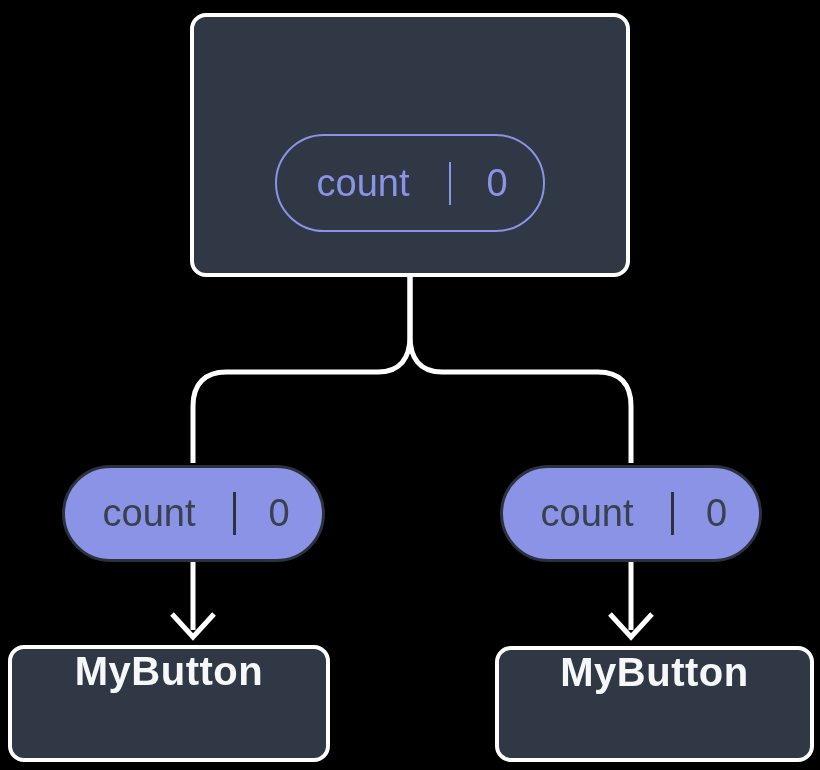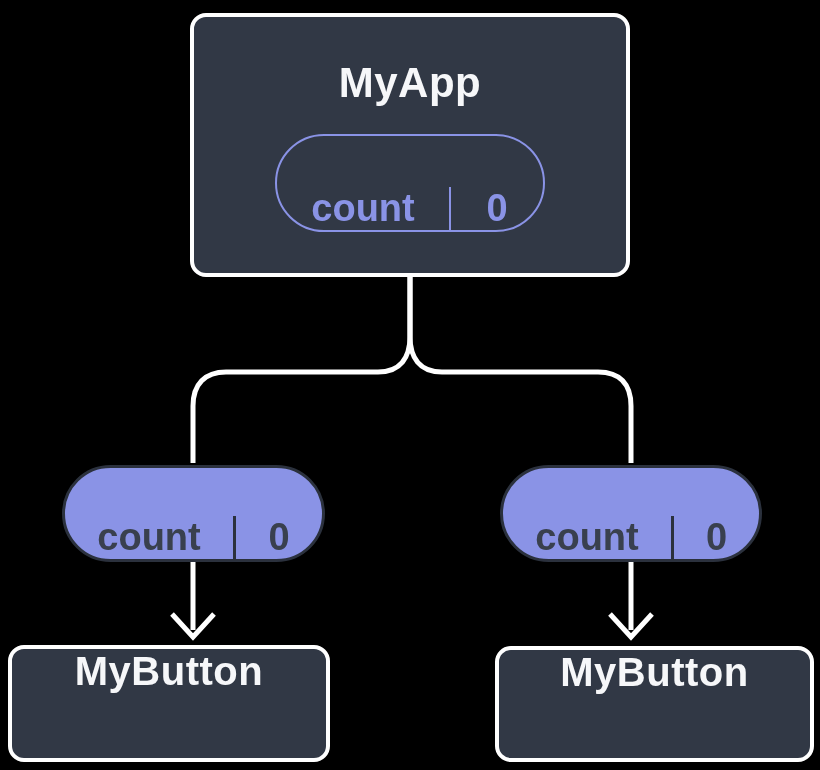--- a/index.html
+++ b/index.html
@@ -41,24 +41,23 @@
     position: absolute;
     top: 42px; left: 0; right: 0;
     text-align: center;
     font-size: 42px;
     font-weight: 700;
     letter-spacing: 0.5px;
     color: var(--node-text, #f6f7f9);
   }
   .pill {
     display: flex;
-    align-items: flex-end;
+    align-items: center;
     box-sizing: border-box;
     font-size: 38px;
-    font-weight: bold;
   }
   .pill .pill-key,
   .pill .pill-val {
     display: flex;
     align-items: center;
     justify-content: center;
   }
   .pill-outline {
     position: absolute;
     top: 117px; left: 50%;
@@ -113,21 +112,20 @@
       <path class="wire" d="M193 562 L193 630"></path>
       <path class="wire" d="M172 614 L193 637 L214 614"></path>
     </g>
     <g>
       <path class="wire" d="M631 562 L631 630"></path>
       <path class="wire" d="M610 614 L631 637 L652 614"></path>
     </g>
   </svg>
 
   <div class="node app-box">
-    <div class="app-title">MyApp</div>
     <div class="pill pill-outline">
       <span class="pill-key">count</span>
       <span class="pill-val">0</span>
     </div>
   </div>
 
   <div class="pill pill-filled pill-left">
     <span class="pill-key">count</span>
     <span class="pill-val">0</span>
   </div>

